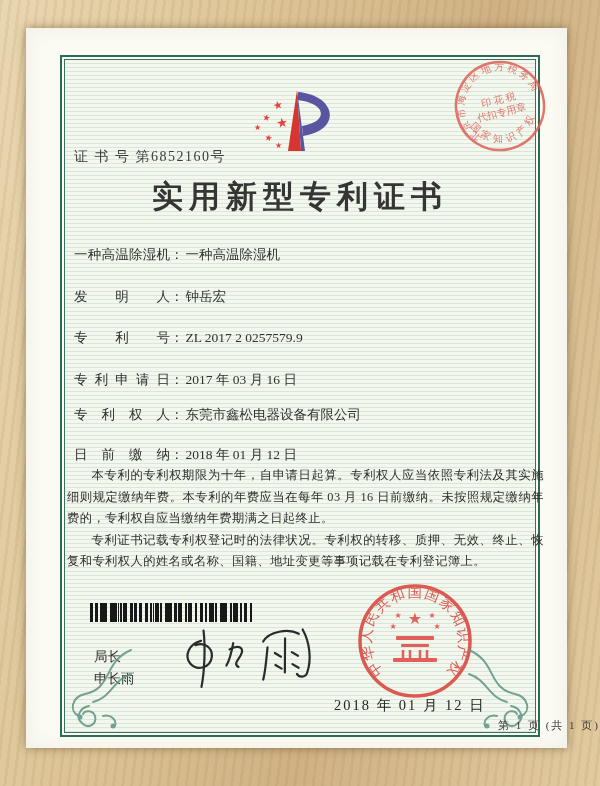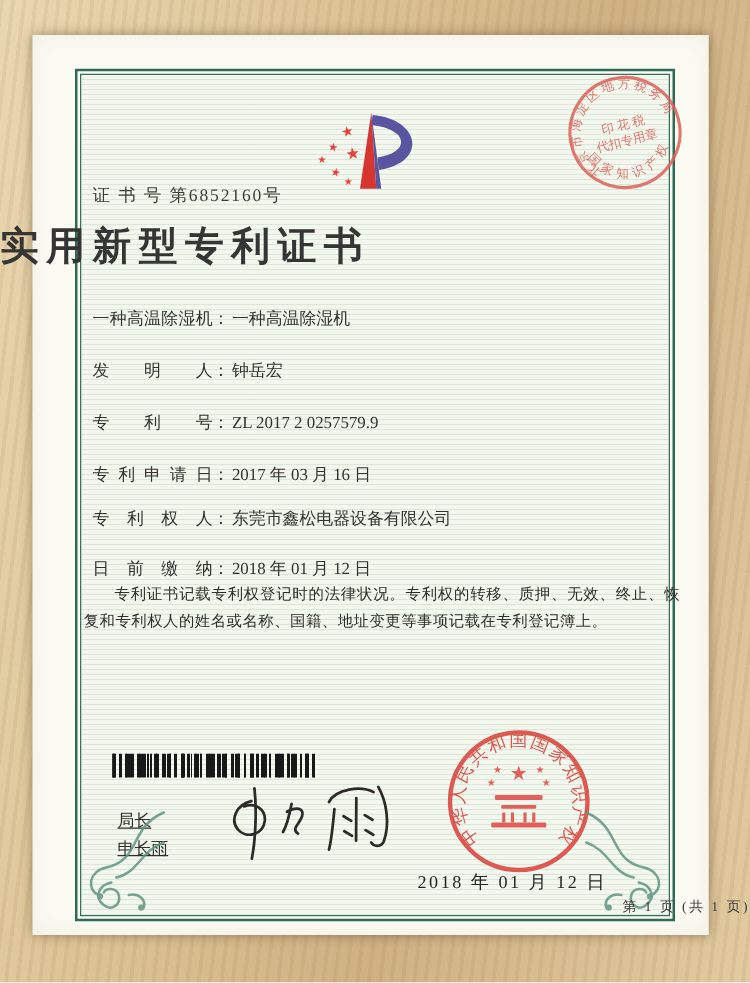--- a/index.html
+++ b/index.html
@@ -11,36 +11,36 @@
   .paper{position:absolute;left:26px;top:28px;width:541px;height:720px;
     background:#fbfaf3;box-shadow:0 0 9px rgba(60,40,10,.45), inset 0 0 18px rgba(120,100,60,.08);}
   .cert-border{position:absolute;left:60px;top:55px;width:480px;height:682px;
     box-sizing:border-box;border:2.5px solid #2e6a58;padding:2px;}
   .cert-inner{width:100%;height:100%;box-sizing:border-box;border:1px solid #39715f;
     background:
       repeating-linear-gradient(0deg, rgba(110,165,135,.20) 0 1px, rgba(255,255,255,0) 1px 4px),
       #f4f7ee;}
   .abs{position:absolute;}
   .cert-no{left:74px;top:115px;font-size:14px;letter-spacing:1.5px;color:#3c3c3c;margin-top:33px;}
-  .title{left:0;top:176px;width:600px;font-size:31px;font-weight:600;
+  .title{left:0;top:176px;width:600px;text-align:center;font-size:31px;font-weight:600;
     letter-spacing:6px;color:#353535;}
   .fields{left:74px;top:246px;width:420px;}
   .frow{position:absolute;left:0;white-space:nowrap;font-size:13.5px;color:#313131;}
   .frow .lab{display:inline-block;width:96px;text-align:justify;text-align-last:justify;vertical-align:bottom;}
   .frow .col{display:inline-block;margin-right:2px;}
   .paras{left:67px;top:465px;width:477px;font-size:12.3px;line-height:21.6px;
     color:#2e2e2e;text-align:justify;letter-spacing:.4px;}
   .paras p{margin:0;text-indent:2em;}
   .barcode{left:90px;top:603px;width:162px;height:19px;
     background:
       repeating-linear-gradient(90deg,#181818 0 2px,rgba(0,0,0,0) 2px 5px),
       repeating-linear-gradient(90deg,#181818 0 1px,rgba(0,0,0,0) 1px 7px),
       repeating-linear-gradient(90deg,#181818 0 3px,rgba(0,0,0,0) 3px 11px);}
   .signer{left:94px;top:648px;font-size:13.5px;color:#2f2f2f;line-height:17px;}
-  .signer div{margin-bottom:5px;text-decoration:underline;}
+  .signer div{margin-bottom:5px;}
   .sig-svg{left:172px;top:624px;transform:rotate(-3deg);}
   .seal-svg{left:340px;top:566px;opacity:.9;}
   .seal-date{left:334px;top:696px;font-size:14.5px;letter-spacing:2px;color:#252525;}
   .stamp-svg{left:452px;top:58px;transform:rotate(-14deg);opacity:.85;}
   .footer{left:0;top:718px;width:600px;text-align:right;font-size:11px;
     letter-spacing:2px;color:#3a3a3a;}
   .orn-l{left:63px;top:646px;}
   .orn-r{left:465px;top:646px;transform:scaleX(-1);}
 </style>
 </head>
@@ -85,20 +85,21 @@
     </div>
     <div class="frow" style="top:160px;">
       <span class="lab">专利权人</span><span class="col">：</span><span>东莞市鑫松电器设备有限公司</span>
     </div>
     <div class="frow" style="top:200px;">
       <span class="lab">日前缴纳</span><span class="col">：</span><span>2018 年 01 月 12 日</span>
     </div>
   </div>
 
   <div class="abs paras">
+    <p>本专利的专利权期限为十年，自申请日起算。专利权人应当依照专利法及其实施细则规定缴纳年费。本专利的年费应当在每年 03 月 16 日前缴纳。未按照规定缴纳年费的，专利权自应当缴纳年费期满之日起终止。</p>
     <p>专利证书记载专利权登记时的法律状况。专利权的转移、质押、无效、终止、恢复和专利权人的姓名或名称、国籍、地址变更等事项记载在专利登记簿上。</p>
   </div>
 
   <div class="abs barcode"></div>
 
   <div class="abs signer">
     <div>局长</div>
     <div>申长雨</div>
   </div>
 

